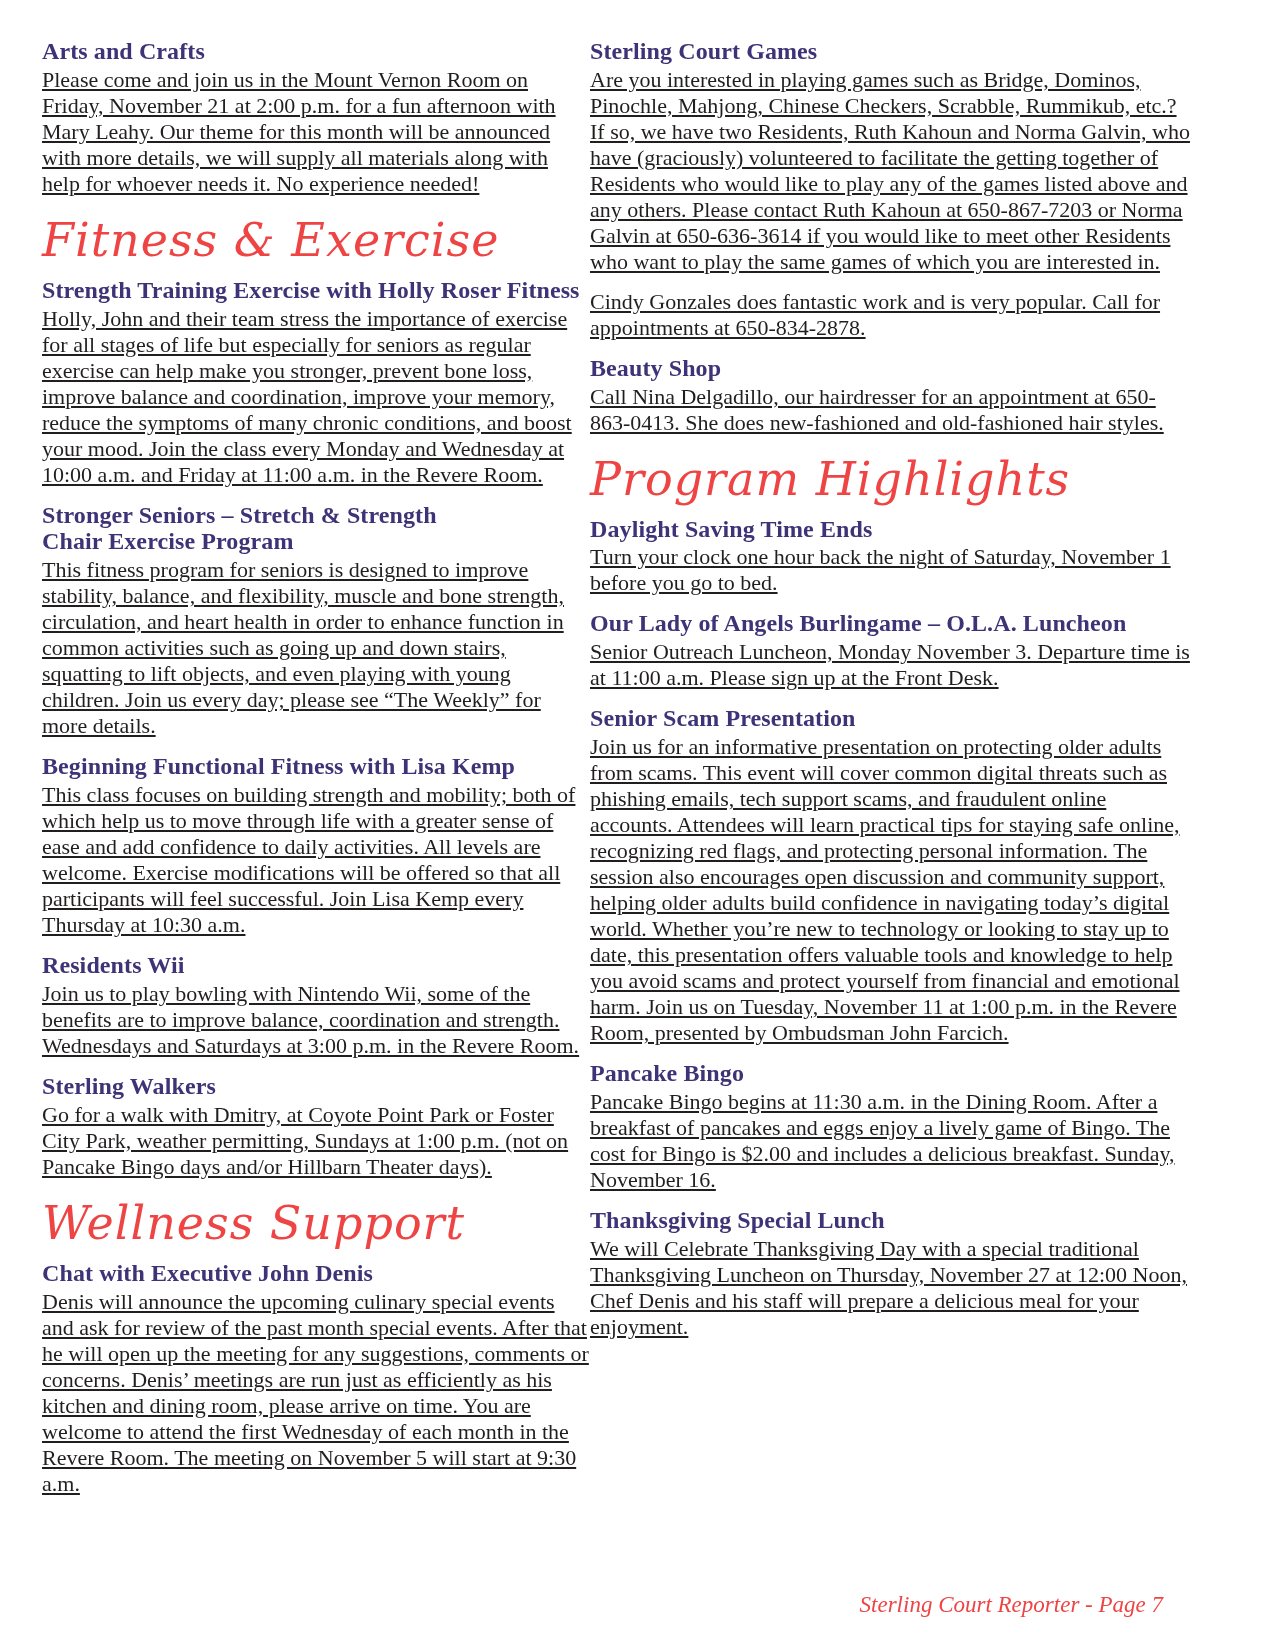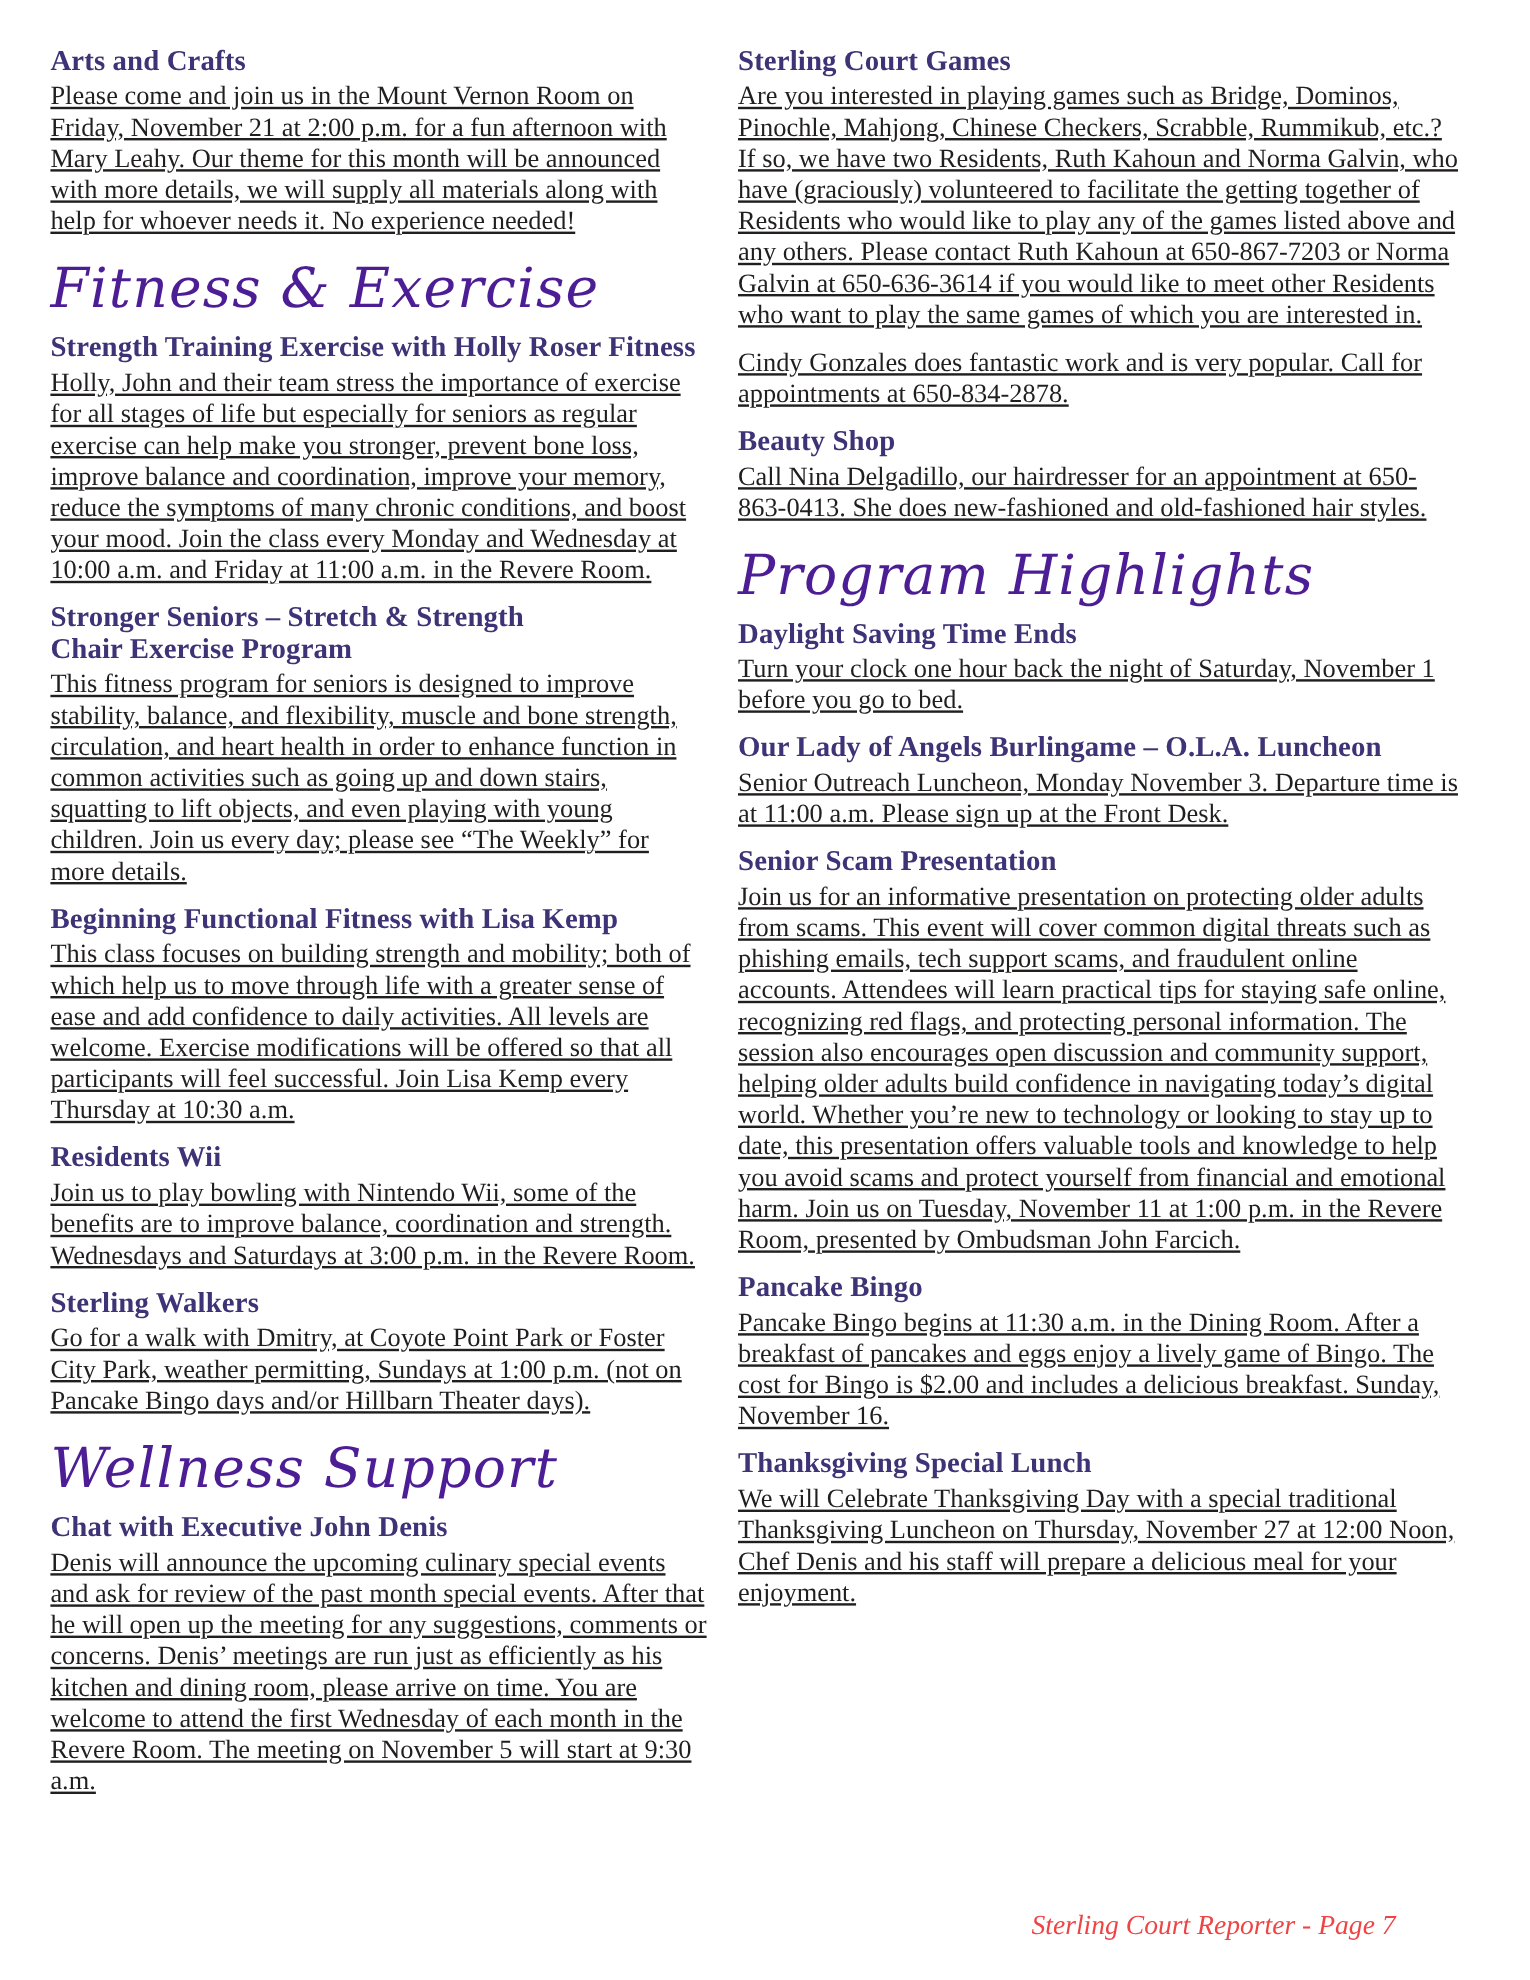--- a/index.html
+++ b/index.html
@@ -12,21 +12,21 @@
     font-family: "Liberation Serif", serif;
     color: #211e1e;
     box-sizing: border-box;
     padding: 38px 60px 0 42px;
   }
   .columns {
     display: flex;
     align-items: flex-start;
   }
   .col { box-sizing: border-box; }
-  .col-left  { width: 548px; margin-right: 25px; flex: 0 0 auto; }
+  .col-left  { width: 548px; flex: 0 0 auto; }
   .col-right { width: 600px; flex: 0 0 auto; }
 
   .article { margin: 0 0 14px 0; }
   .article-heading {
     margin: 0 0 2px 0;
     font-size: 24px;
     line-height: 1.12;
     font-weight: bold;
     color: #3d3376;
     white-space: pre-line;
@@ -37,21 +37,21 @@
     font-size: 22px;
     line-height: 26px;
     color: #211e1e;
     text-decoration: underline;
   }
   .script-heading {
     font-family: "DejaVu Serif", serif;
     font-style: italic;
     font-size: 46px;
     line-height: 1.3;
-    color: #4c1d95;
+    color: #ef4444;
     margin: 4px 0 6px 0;
     letter-spacing: 1px;
   }
   .footer {
     position: absolute;
     right: 112px;
     top: 1592px;
     font-style: italic;
     font-size: 23px;
     color: #ef4444;

